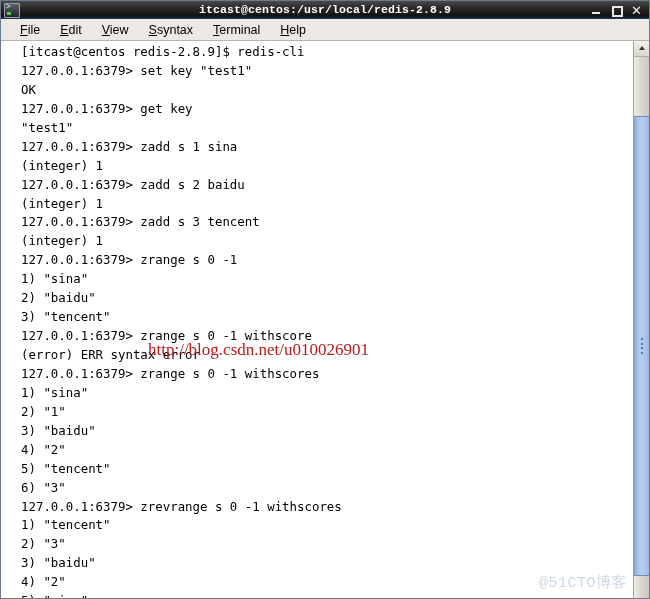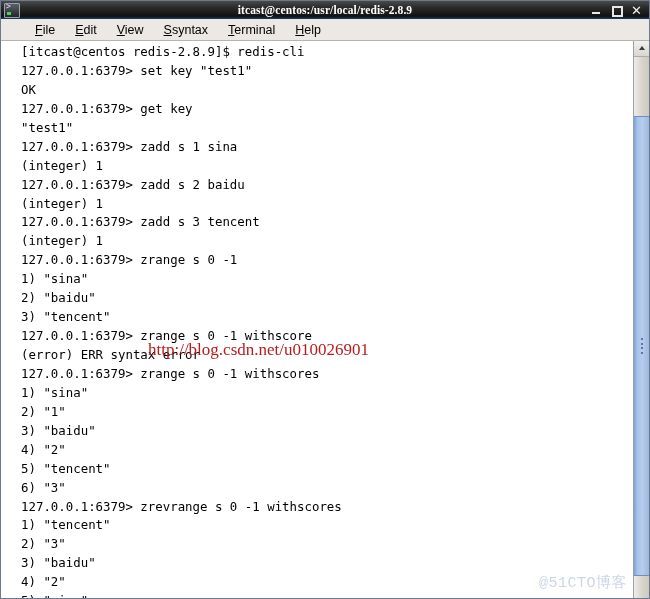--- a/index.html
+++ b/index.html
@@ -65,21 +65,21 @@
   }
   .title-text {
     position: absolute;
     left: 0;
     right: 0;
     text-align: center;
     color: #ffffff;
     font-size: 11.5px;
     font-weight: bold;
     letter-spacing: 0.1px;
-    font-family: Liberation Serif, serif;
+    font-family: Liberation Mono, monospace;
     line-height: 18px;
     pointer-events: none;
   }
   .win-controls {
     margin-left: auto;
     display: flex;
     align-items: center;
     gap: 9px;
     padding-right: 7px;
     z-index: 2;
@@ -118,21 +118,21 @@
   }
 
   
   .menubar {
     height: 22px;
     flex: 0 0 22px;
     background: #ece9e4;
     border-bottom: 1px solid #b8b4ad;
     display: flex;
     align-items: center;
-    padding-left: 24px;
+    padding-left: 9px;
     box-sizing: border-box;
   }
   .menu-item {
     font-size: 12.5px;
     color: #000000;
     padding: 0 10px;
     font-family: "Liberation Sans", sans-serif;
     cursor: default;
     white-space: nowrap;
   }

